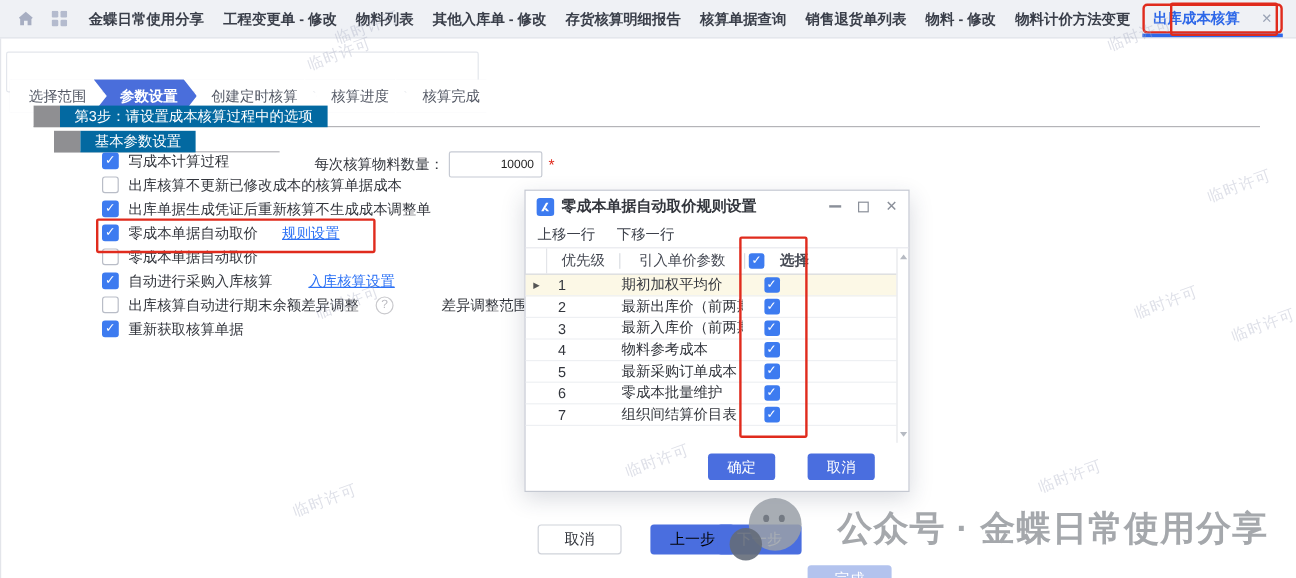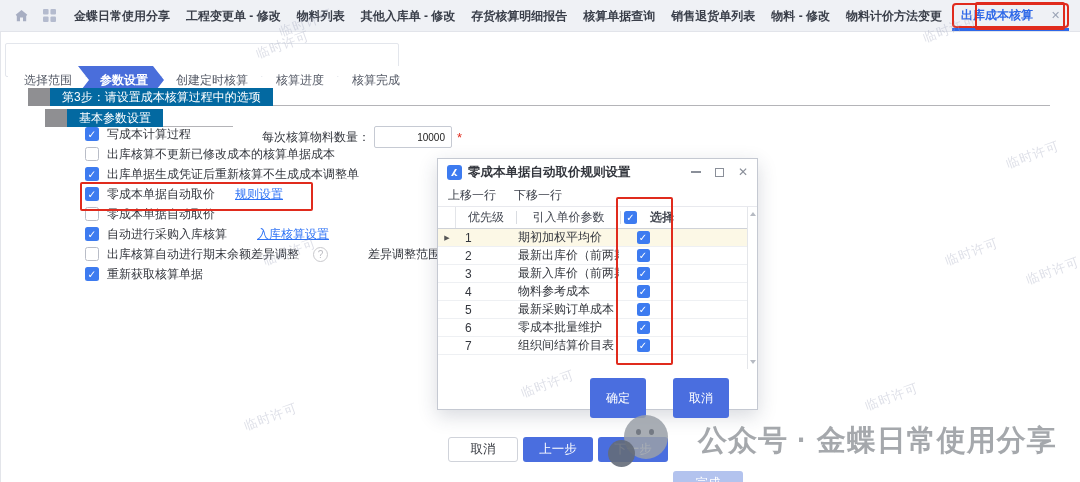--- a/index.html
+++ b/index.html
@@ -84,30 +84,30 @@
   .grow.hl { background:#fcf8e6; }
   .grow .gc0 { border-right:none; display:flex; align-items:center; justify-content:center; font-size:7px; color:#555; }
   .grow .gc1 { text-align:left; padding-left:9px; }
   .grow .gc2 { text-align:left; padding-left:2px; }
   .grow .gc3 { font-weight:400; }
   .scroll-strip { position:absolute; top:48px; bottom:40px; right:0; width:10px; border-left:1px solid #e4e6ea; }
   .tri-up { position:absolute; top:5px; left:2px; width:0; height:0; border-left:3px solid transparent;
             border-right:3px solid transparent; border-bottom:4px solid #b6bac2; cursor:pointer; }
   .tri-down { position:absolute; bottom:5px; left:2px; width:0; height:0; border-left:3px solid transparent;
               border-right:3px solid transparent; border-top:4px solid #b6bac2; cursor:pointer; }
-  .dlg-btn { position:absolute; top:219px; width:56px; height:40px; background:#4a6edf; color:#fff; font-size:12px;
+  .dlg-btn { position:absolute; top:219px; width:56px; height:22px; background:#4a6edf; color:#fff; font-size:12px;
              border:none; border-radius:3px; cursor:pointer; font-family:inherit; }
   .dlg-ok { left:152px; }
   .dlg-cancel { left:235px; }
 
   
   .wiz-btn { position:absolute; top:437px; width:70px; height:25px; font-size:12.5px; border-radius:3px;
              cursor:pointer; font-family:inherit; }
   .wiz-cancel { left:448px; background:#fff; border:1px solid #d0d3da; color:#33363d; }
-  .wiz-prev { left:523px; background:#4a6edf; border:none; color:#ffffff; }
+  .wiz-prev { left:542px; background:#4a6edf; border:none; color:#000000; }
   .wiz-next { left:598px; background:#4a6edf; border:none; color:#fff; }
   .wiz-finish { left:673px; background:#b3c3ee; border:none; color:#fff; cursor:default;margin-top:34px; }
 
   
   .wm-tile { position:absolute; font-size:13px; color:rgba(168,174,194,.38); transform:rotate(-20deg);
              letter-spacing:1px; z-index:10; pointer-events:none; white-space:nowrap; }
   .brand { position:absolute; left:0; top:0; z-index:11; pointer-events:none; }
   .brand-text { position:absolute; left:681px; top:421px; font-size:29px; font-weight:600; color:#8f9398;
                 opacity:.8; letter-spacing:1px; white-space:nowrap;margin-left:17px; }
   .brand-c1 { position:absolute; left:624px; top:415px; width:44px; height:44px; border-radius:50%;

